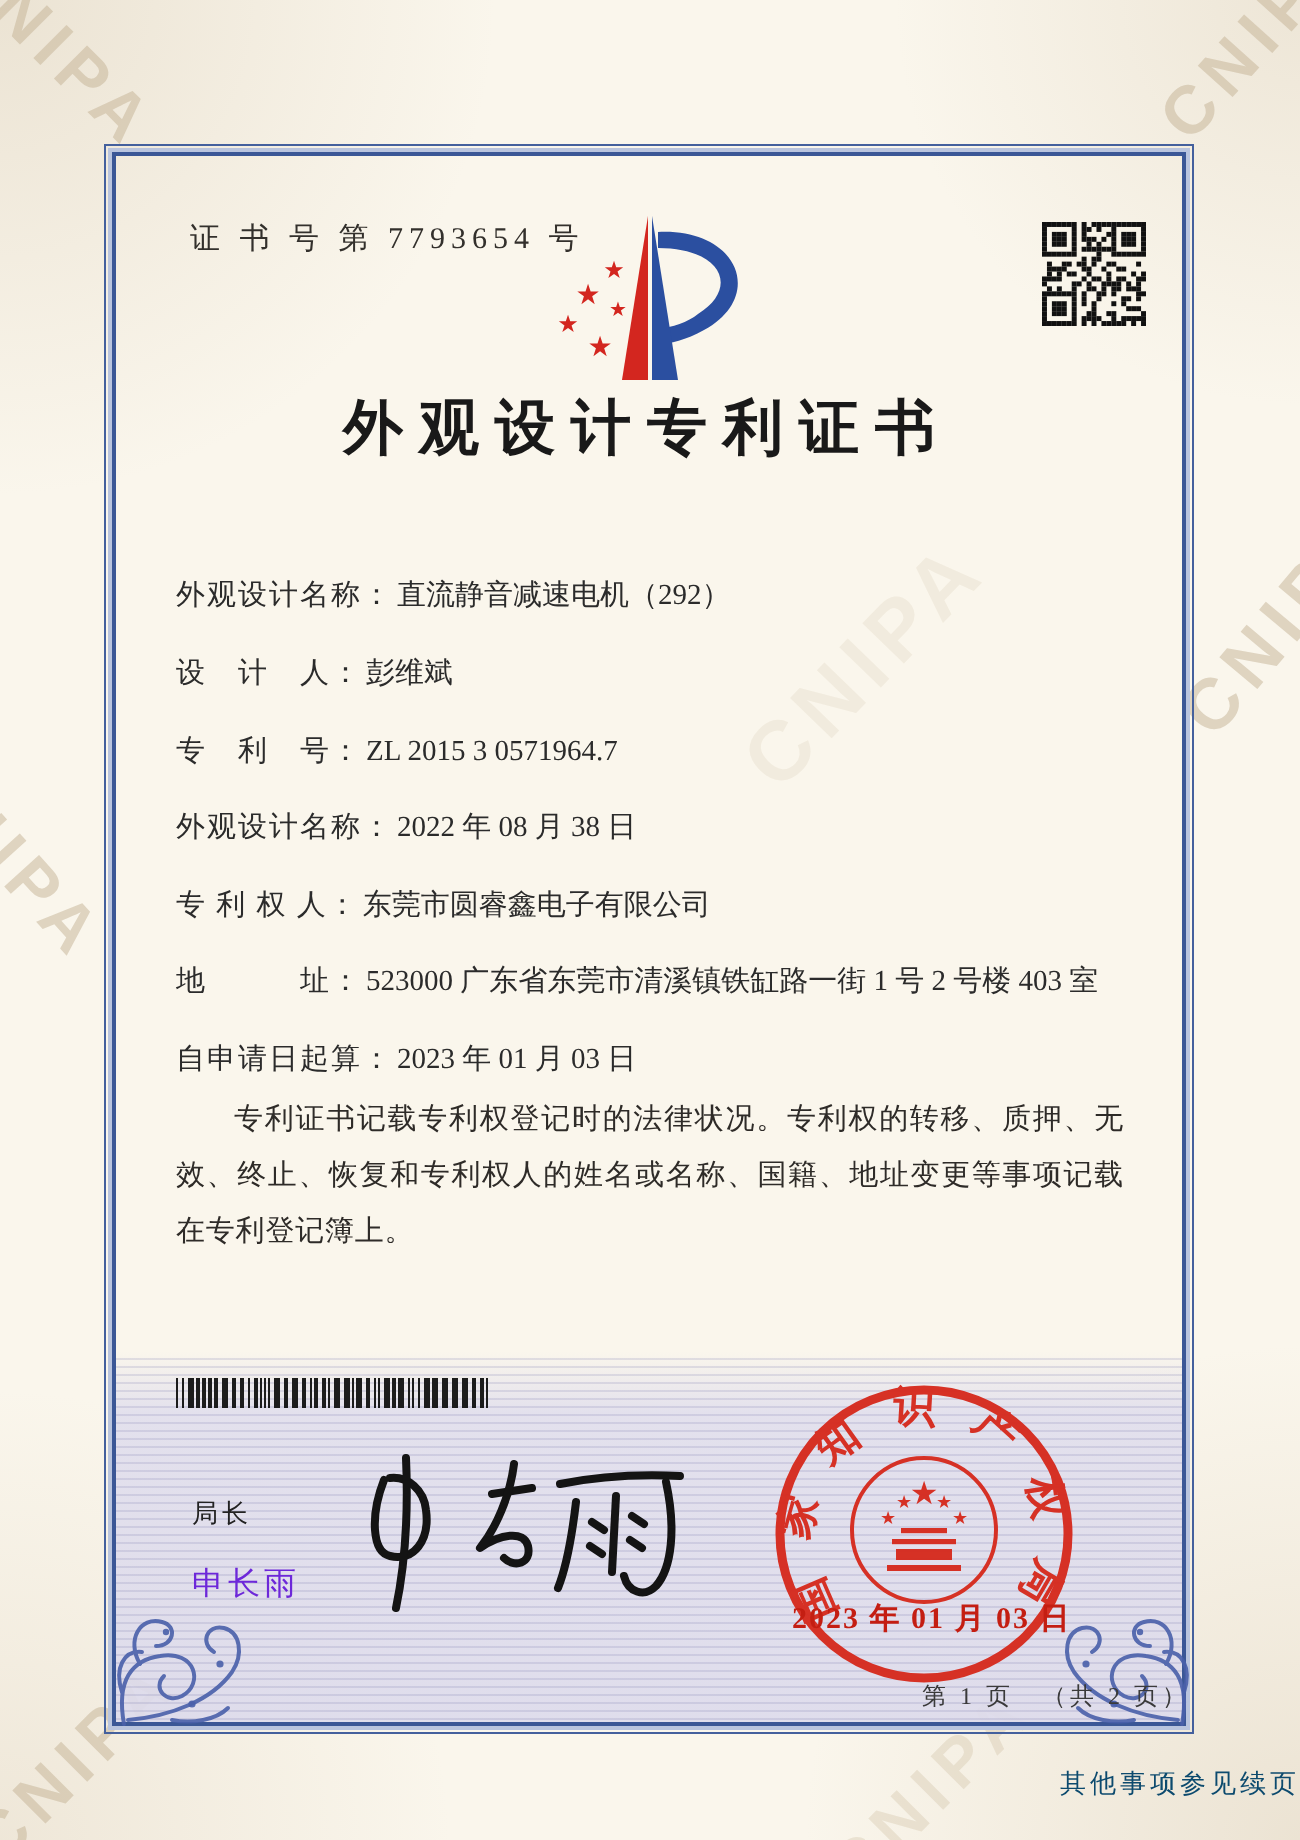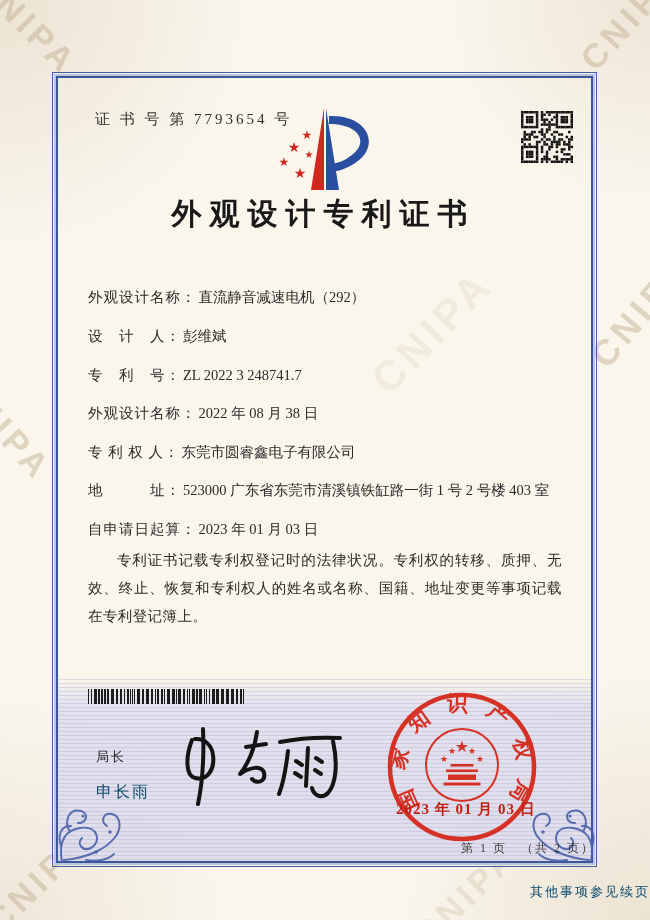--- a/index.html
+++ b/index.html
@@ -51,21 +51,21 @@
   .paras{left:88px;top:546px;width:474px;font-size:14.5px;line-height:28px;
          color:#2e2b28;text-align:justify;}
   .paras p{margin:0;text-indent:2em;letter-spacing:.4px;}
   
   .barcode{left:88px;top:689px;width:162px;height:15px;display:flex;align-items:stretch;}
   .barcode i{display:block;background:#1c1c1c;}
   
   .dir-title{left:96px;top:748px;font-family:"Liberation Sans","DejaVu Sans",sans-serif;
              font-size:13px;letter-spacing:2px;color:#222;}
   .dir-name{left:96px;top:782px;font-family:"Liberation Sans","DejaVu Sans",sans-serif;
-            font-size:16px;letter-spacing:2px;color:#0c4a6e;}
+            font-size:16px;letter-spacing:2px;color:#6d28d9;}
   .sig-svg{left:168px;top:724px;}
   
   .seal-svg{left:383px;top:688px;opacity:.95;}
   .seal-date{left:396px;top:800px;font-size:15px;font-weight:bold;color:#c41e12;
              letter-spacing:1px;z-index:6;}
   
   .page-info{left:52px;top:840px;width:543px;text-align:right;font-size:12px;
              letter-spacing:2px;color:#3a3a3a;z-index:5;}
   .note{left:0;top:883px;width:650px;text-align:right;font-size:13px;
         letter-spacing:2px;color:#0c4a6e;}
@@ -368,21 +368,21 @@
 
 <div class="abs title">外观设计专利证书</div>
 
 <div class="fieldrow" style="top:278px">
   <span class="lab">外观设计名称：</span><span class="val">直流静音减速电机（292）</span>
 </div>
 <div class="fieldrow" style="top:317px">
   <span class="lab">设　计　人：</span><span class="val">彭维斌</span>
 </div>
 <div class="fieldrow" style="top:356px">
-  <span class="lab">专　利　号：</span><span class="val">ZL 2022 3 248741.7</span>
+  <span class="lab">专　利　号：</span><span class="val">ZL 2015 3 0571964.7</span>
 </div>
 <div class="fieldrow" style="top:394px">
   <span class="lab">外观设计名称：</span><span class="val">2022 年 08 月 38 日</span>
 </div>
 <div class="fieldrow" style="top:433px">
   <span class="lab">专 利 权 人：</span><span class="val">东莞市圆睿鑫电子有限公司</span>
 </div>
 <div class="fieldrow" style="top:471px">
   <span class="lab">地　　　址：</span><span class="val">523000 广东省东莞市清溪镇铁缸路一街 1 号 2 号楼 403 室</span>
 </div>

